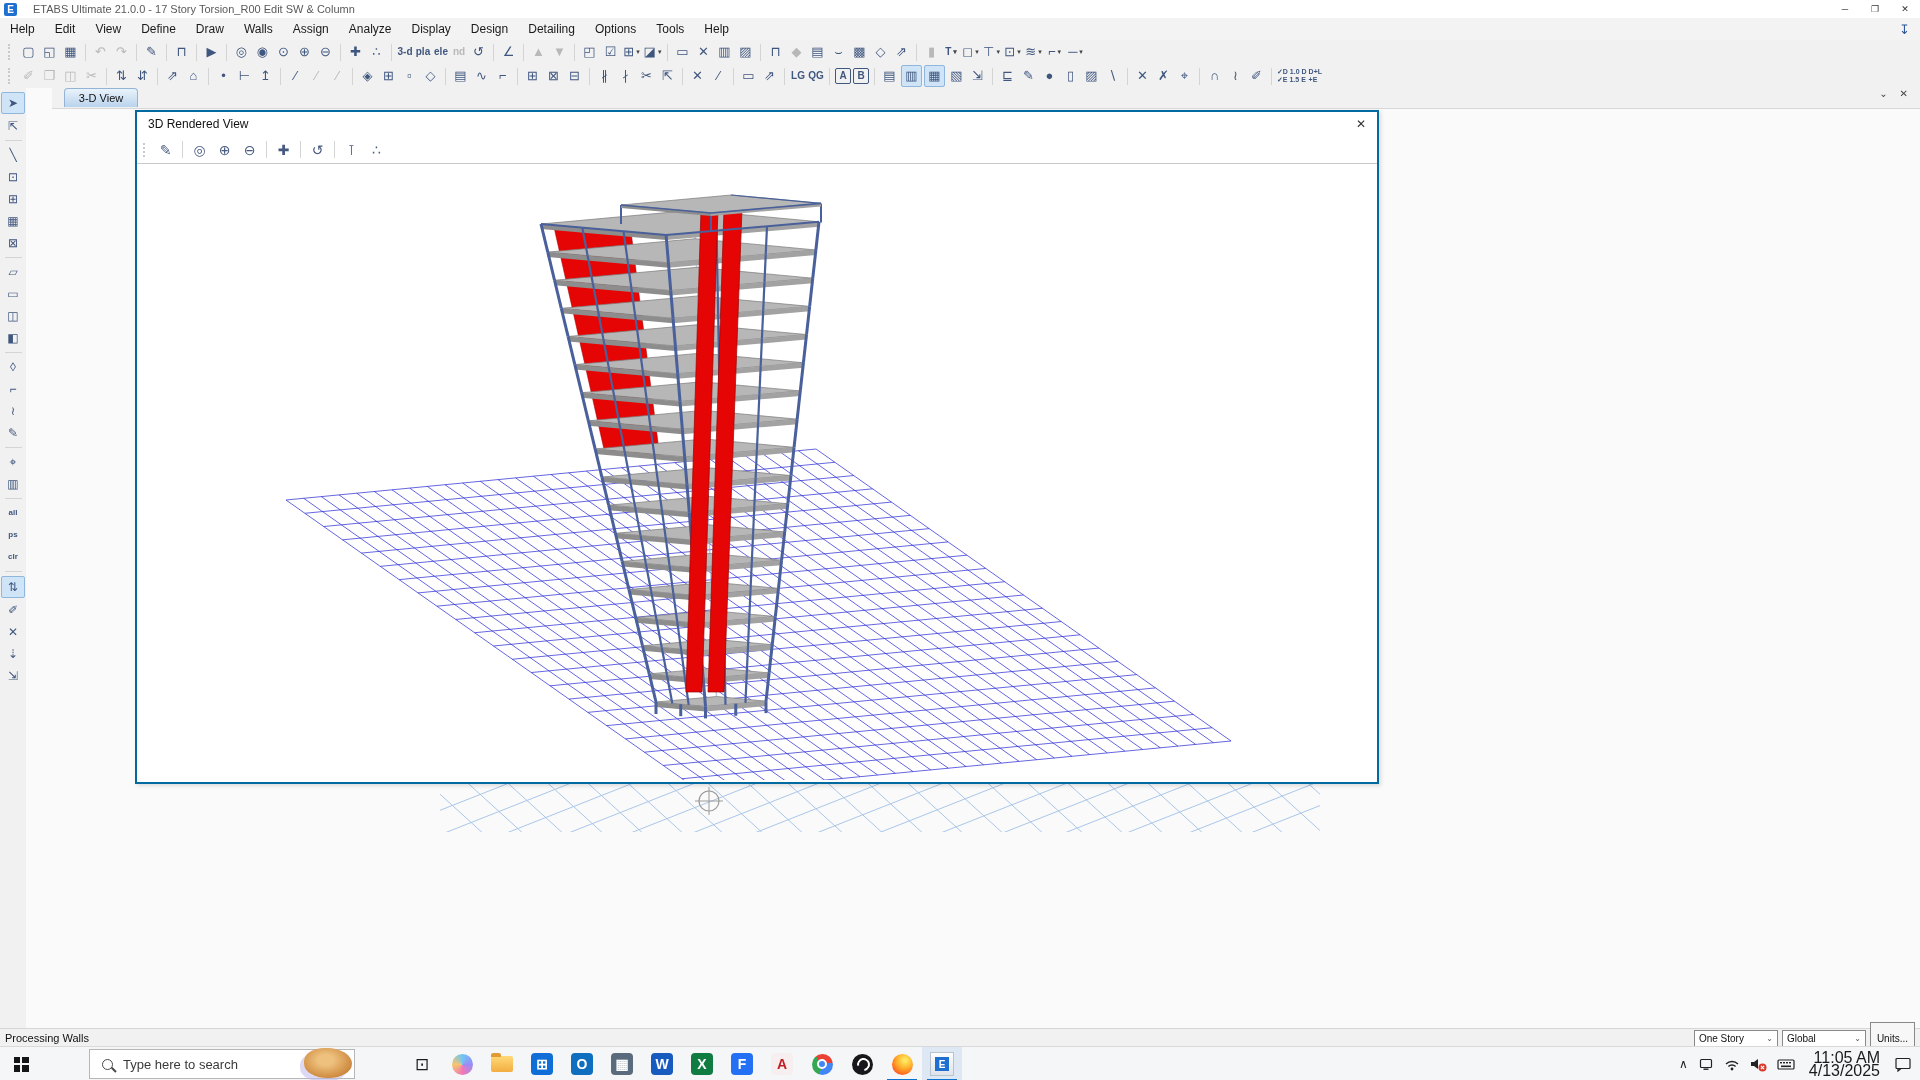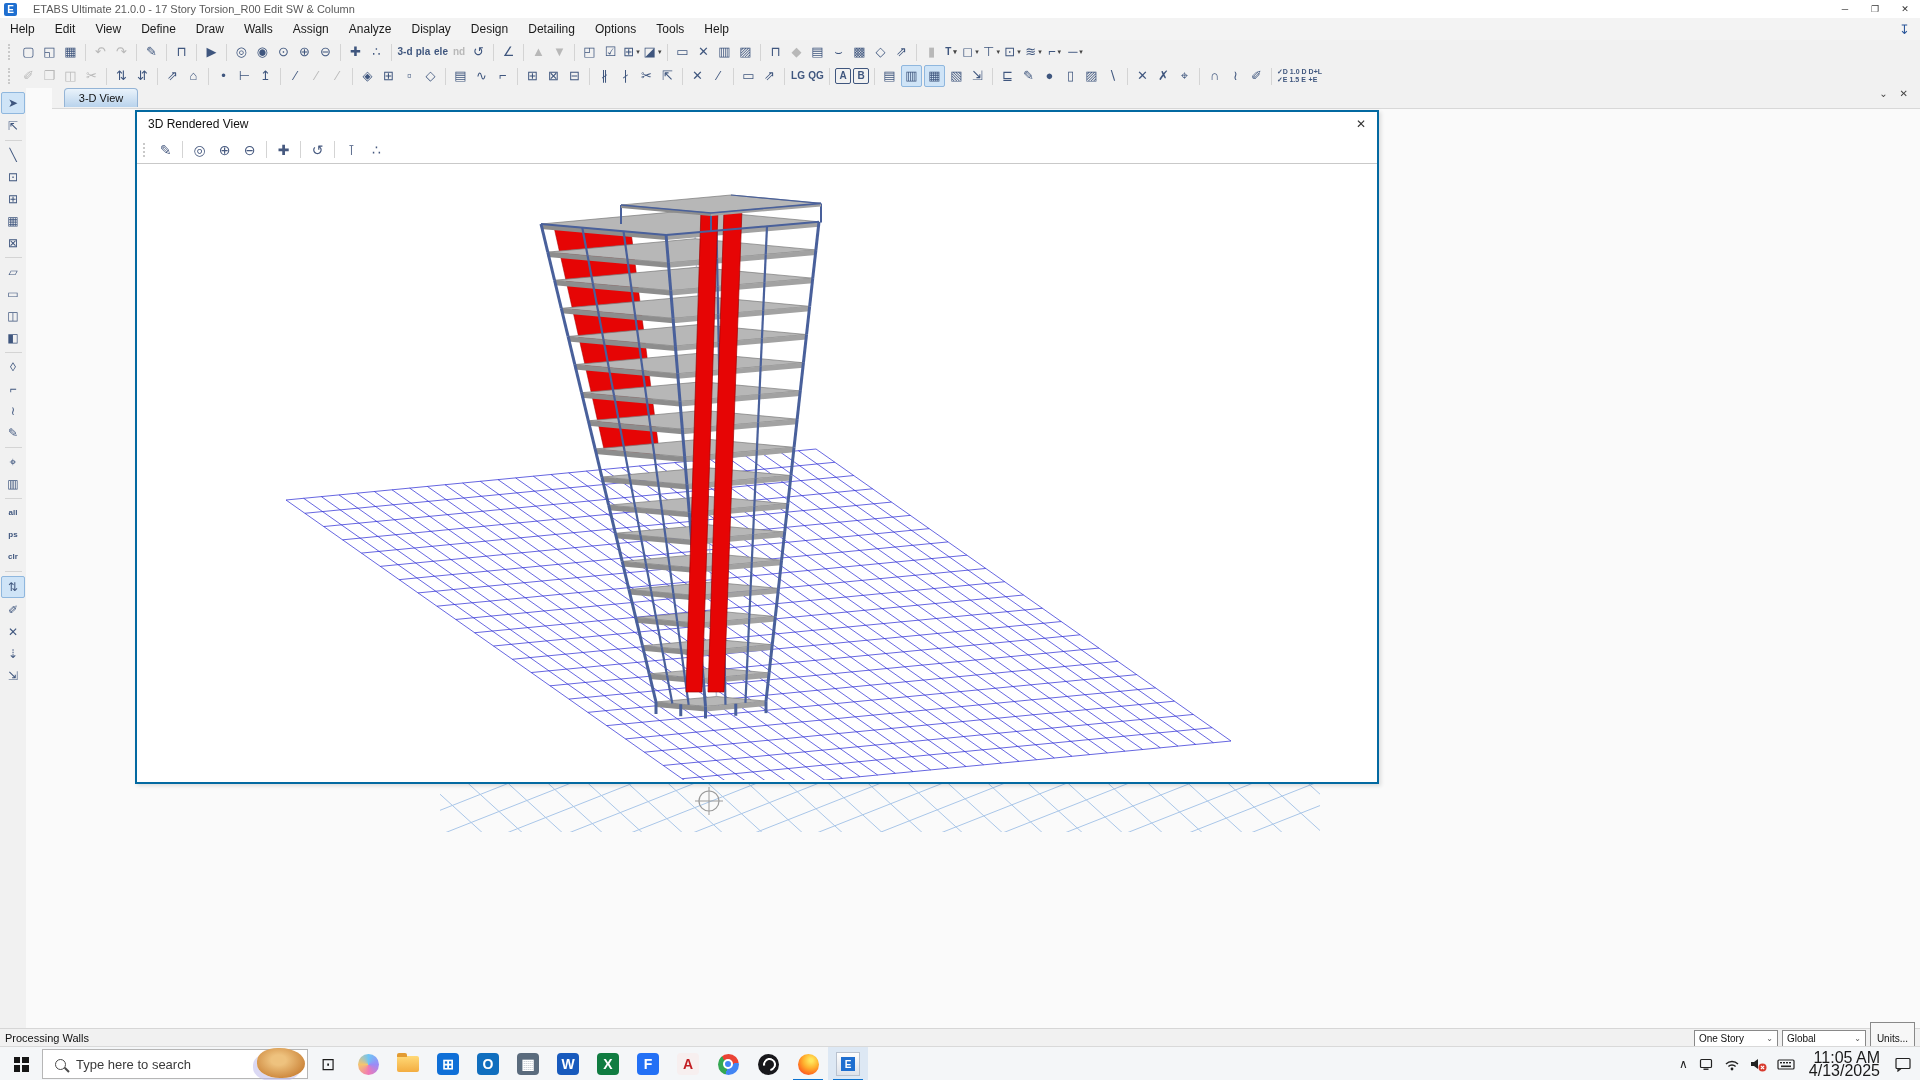--- a/index.html
+++ b/index.html
@@ -52,21 +52,21 @@
   
   .bg-frag{position:absolute;left:414px;top:694px;width:880px;height:50px;pointer-events:none;}
   
   .statusbar{position:absolute;left:0;right:0;top:1028px;height:18px;background:#f1f1f1;border-top:1px solid #d6d6d6;
              display:flex;align-items:center;font-size:11px;padding:0 5px;}
   .sb-right{margin-left:auto;display:flex;align-items:center;gap:4px;}
   .sb-select{background:#fff;border:1px solid #898989;height:15px;width:74px;display:flex;align-items:center;font-size:10px;padding:0 4px;}
   .sb-select .car{margin-left:auto;font-size:8px;color:#555;}
   .sb-btn{background:#f7f7f7;border:1px solid #898989;height:15px;font-size:10px;padding:8px 6px;display:flex;align-items:center;}
   
-  .taskbar{position:absolute;left:0;right:0;top:1046px;height:34px;background:#f4f6f8;border-top:1px solid #d9d9d9;display:flex;align-items:center;}
+  .taskbar{position:absolute;left:0;right:0;top:1046px;height:34px;background:#f4f6f8;border-top:1px solid #d9d9d9;display:flex;align-items:center;gap:47px;}
   .tb-start{width:42px;height:34px;display:flex;align-items:center;justify-content:center;}
   .win-logo{width:15px;height:15px;display:grid;grid-template-columns:1fr 1fr;grid-template-rows:1fr 1fr;gap:1.5px;}
   .win-logo i{background:#151515;}
   .searchbox{width:252px;height:28px;background:#fff;border:1px solid #b6b6b6;display:flex;align-items:center;padding-left:12px;position:relative;font-size:13px;color:#3a3a3a;}
   .mag{width:9px;height:9px;border:1.6px solid #4a4a4a;border-radius:50%;position:relative;margin-right:10px;flex:none;}
   .mag::after{content:"";position:absolute;width:6px;height:1.6px;background:#4a4a4a;transform:rotate(45deg);right:-5px;bottom:-2px;}
   .bread{position:absolute;right:2px;top:-2px;width:48px;height:30px;background:radial-gradient(ellipse at 45% 40%,#eec27e 20%,#cf8b41 70%,#b56f2e);border-radius:45% 55% 50% 50%;box-shadow:-4px 4px 0 rgba(190,185,235,.55);}
   .tb-app{width:40px;height:34px;display:flex;align-items:center;justify-content:center;position:relative;flex:none;}
   .tb-app.open::after{content:"";position:absolute;bottom:0;left:5px;right:5px;height:2px;background:#0b72d0;}
   .tb-app.active{background:#dde8f4;}

